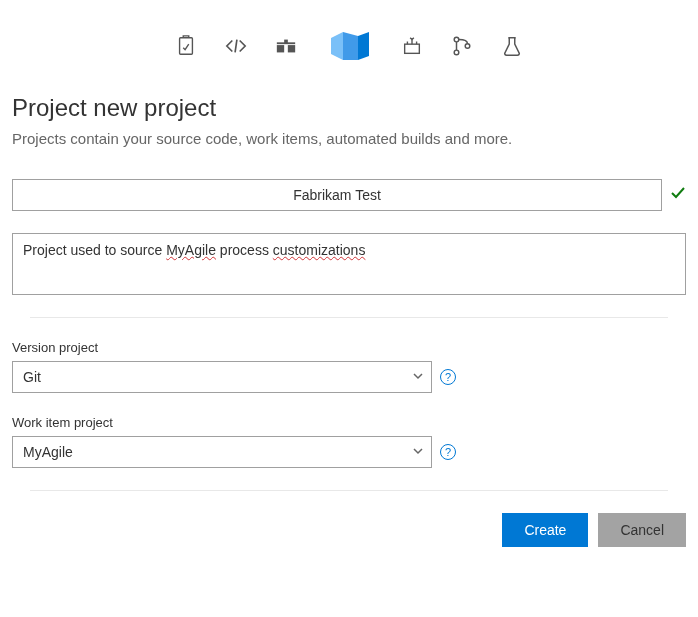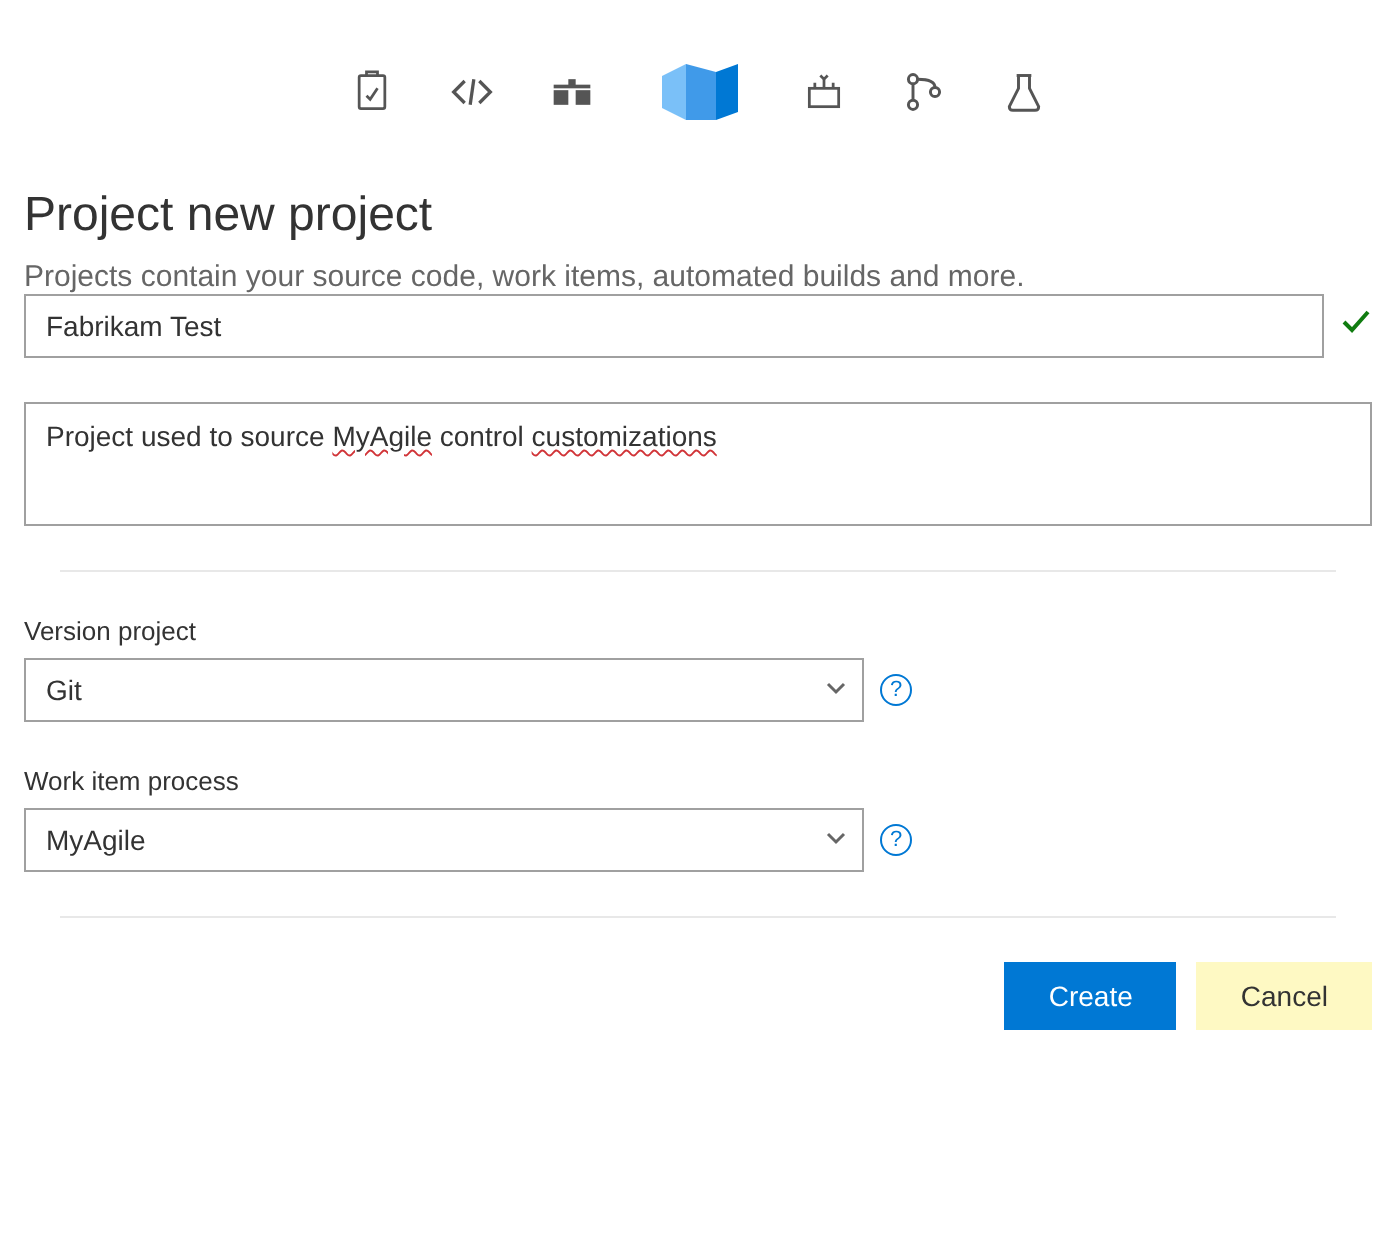--- a/index.html
+++ b/index.html
@@ -50,20 +50,21 @@
     h1.page-title {
       font-size: 24px;
       font-weight: 400;
       color: #333;
       margin-top: 12px;
       margin-bottom: 8px;
     }
     .subtitle {
       font-size: 15px;
       color: #666;
+      margin-bottom: 32px;
     }
     .field-group {
       margin-bottom: 22px;
     }
     .field-label {
       font-size: 13px;
       color: #333;
       margin-bottom: 6px;
       display: block;
     }
@@ -77,20 +78,21 @@
     }
     .text-input {
       width: 100%;
       height: 32px;
       padding: 4px 10px;
       border: 1px solid #a0a0a0;
       font-family: inherit;
       font-size: 14px;
       color: #333;
       background: #fff;
+      text-align: center;
     }
     .select-wrapper {
       position: relative;
       width: 420px;
     }
     .select-input {
       width: 100%;
       height: 32px;
       padding: 4px 10px;
       border: 1px solid #a0a0a0;
@@ -145,21 +147,21 @@
       border: none;
       font-family: inherit;
       font-size: 14px;
       cursor: pointer;
     }
     .btn-primary {
       background: #0078d4;
       color: #fff;
     }
     .btn-secondary {
-      background: #fef9c3;
+      background: #a3a3a3;
       color: #333;
     }
     .underline-red {
       text-decoration: underline;
       text-decoration-color: #d13438;
       text-decoration-style: wavy;
       text-decoration-thickness: 1px;
     }
     .desc-display {
       width: 100%;
@@ -236,42 +238,42 @@
     <input type="text" class="text-input" value="Fabrikam Test" style="">
     <span class="checkmark">
       <svg width="16" height="16" viewBox="0 0 16 16" fill="none" stroke="currentColor" stroke-width="2">
         <path d="M2 8 L6 12 L14 3"></path>
       </svg>
     </span>
   </div>
 </div>
 
 <div class="field-group">
-  <div class="desc-display" contenteditable="true" style=""><span>Project used to source </span><span class="underline-red">MyAgile</span><span> control </span><span class="underline-red">customizations</span></div>
+  <div class="desc-display" contenteditable="true" style=""><span>Project used to source </span><span class="underline-red">MyAgile</span><span> process </span><span class="underline-red">customizations</span></div>
 </div>
 
 <hr class="divider">
 
 <div class="field-group">
   <label class="field-label">Version project</label>
   <div class="field-row">
     <div class="select-wrapper">
       <input type="text" readonly="" class="select-input" value="Git" style="">
       <span class="select-chevron">
         <svg width="12" height="12" viewBox="0 0 12 12" fill="none" stroke="currentColor" stroke-width="1.5">
           <path d="M2 4 L6 8 L10 4"></path>
         </svg>
       </span>
     </div>
     <span class="help-icon">?</span>
   </div>
 </div>
 
 <div class="field-group">
-  <label class="field-label">Work item process</label>
+  <label class="field-label">Work item project</label>
   <div class="field-row">
     <div class="select-wrapper">
       <input type="text" readonly="" class="select-input" value="MyAgile" style="">
       <span class="select-chevron">
         <svg width="12" height="12" viewBox="0 0 12 12" fill="none" stroke="currentColor" stroke-width="1.5">
           <path d="M2 4 L6 8 L10 4"></path>
         </svg>
       </span>
     </div>
     <span class="help-icon">?</span>

